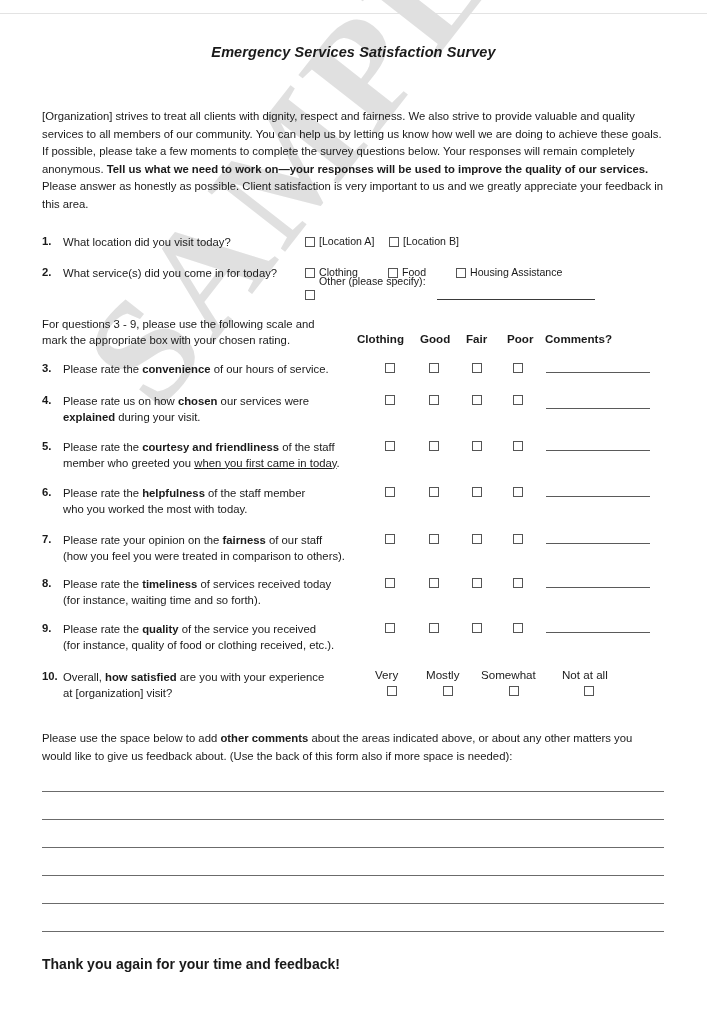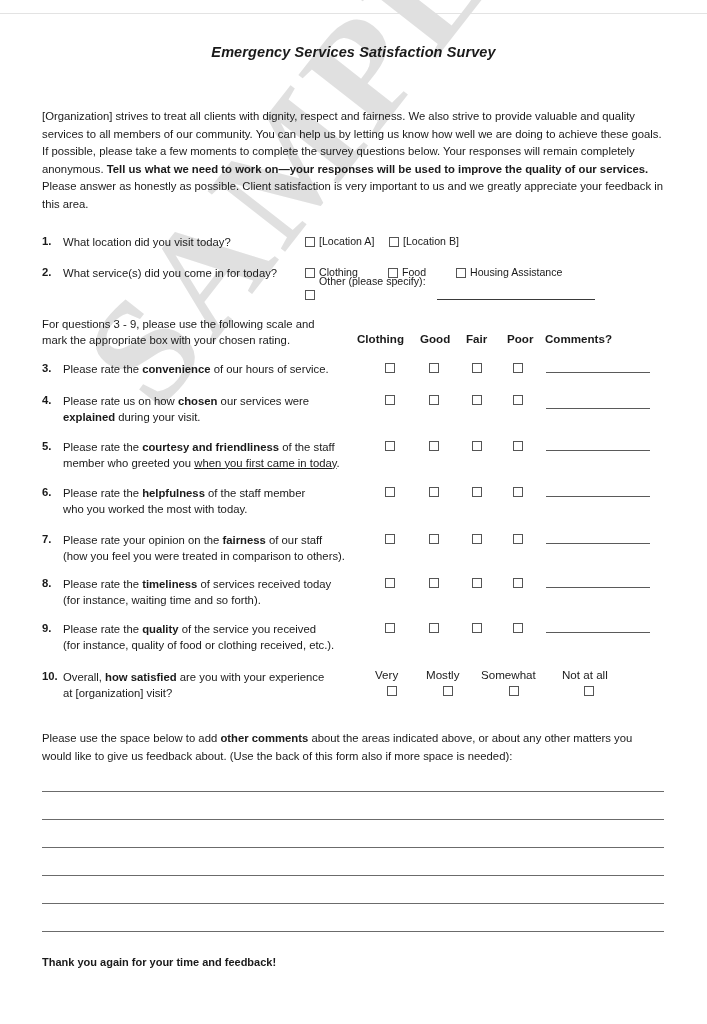--- a/index.html
+++ b/index.html
@@ -166,21 +166,21 @@
     left: 42px;
     width: 622px;
     height: 1px;
     background: #6b6b6b;
   }
 
   .thanks {
     position: absolute;
     left: 42px;
     top: 956px;
-    font-size: 11px;
+    font-size: 14px;
     font-weight: bold;
   }
 </style>
 </head>
 <body>
 
 <div id="page">
 
   <div id="top-rule"></div>
 

